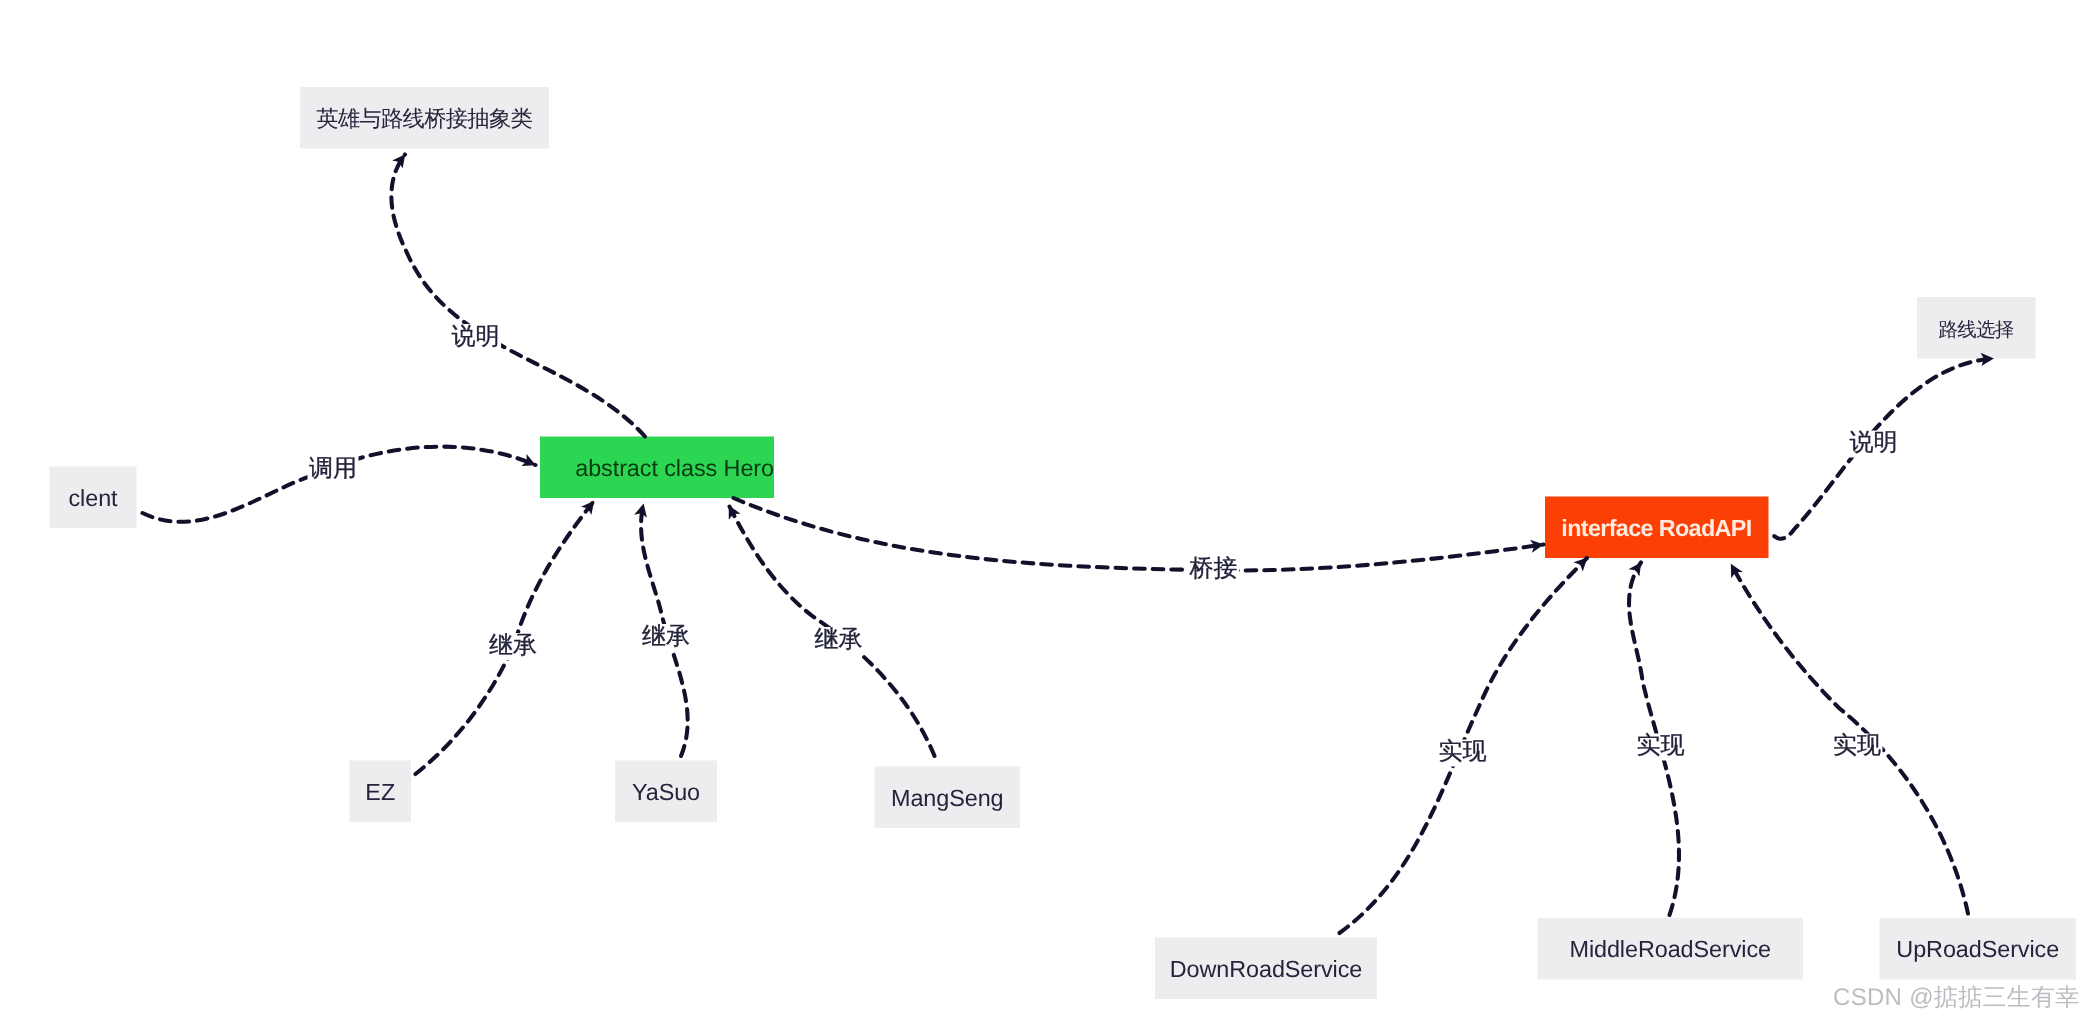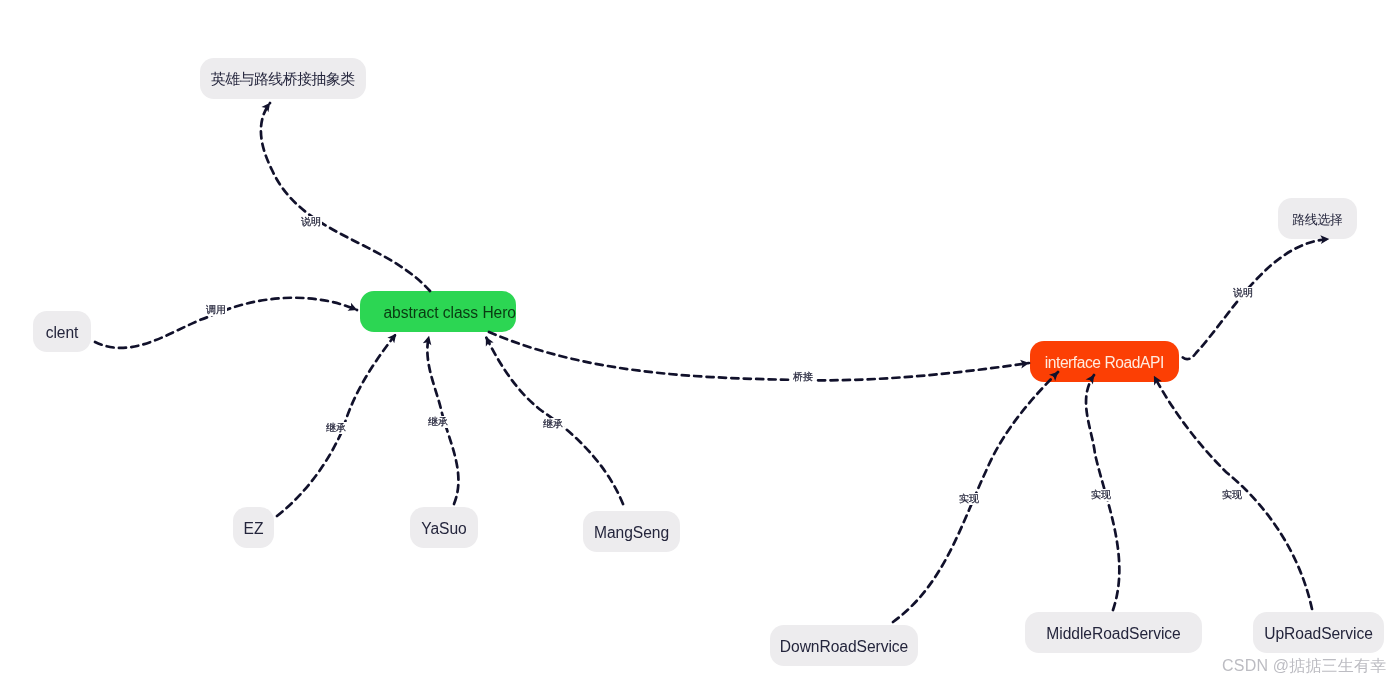--- a/index.html
+++ b/index.html
@@ -4,26 +4,26 @@
 <style>
   html,body{margin:0;padding:0;}
   body{width:1400px;height:682px;background:#ffffff;overflow:hidden;
        font-family:"Liberation Sans","DejaVu Sans",sans-serif;
        -webkit-font-smoothing:antialiased;}
   #stage{position:relative;width:1400px;height:682px;background:#fff;}
   svg#edges{position:absolute;left:0;top:0;width:1400px;height:682px;pointer-events:none;z-index:2;}
   #nodes{position:absolute;left:0;top:0;z-index:1;}
   #labels{position:absolute;left:0;top:0;z-index:3;}
   .node{position:absolute;display:flex;align-items:center;justify-content:center;padding-top:2px;
-        border-radius:14px;box-sizing:border-box;white-space:nowrap;
+        border-radius:0;box-sizing:border-box;white-space:nowrap;
         font-size:15.6px;letter-spacing:-0.05px;}
   .node.plain{background:#edecee;color:#24253c;}
   .node.green{background:#2cd653;color:#0a3a12;}
-  .node.orange{background:#fc3f04;color:#ffeade;font-weight:400;letter-spacing:-0.44px;text-indent:-0.44px;margin-top:10px;}
-  .elabel{position:absolute;font-size:10px;color:#23243a;white-space:nowrap;
+  .node.orange{background:#fc3f04;color:#ffeade;font-weight:700;letter-spacing:-0.44px;text-indent:-0.44px;}
+  .elabel{position:absolute;font-size:16px;color:#23243a;white-space:nowrap;
           line-height:1;background:#ffffff;padding:1px 1px;margin:-1px;
           -webkit-text-stroke:0.22px #23243a;}
   .watermark{position:absolute;left:1222px;top:657px;font-size:16px;color:#bcbcc2;
              white-space:nowrap;letter-spacing:0.2px;line-height:17px;}
 </style>
 </head>
 <body>
 <div id="stage">
 
   <svg id="edges" viewBox="0 0 1400 682">

